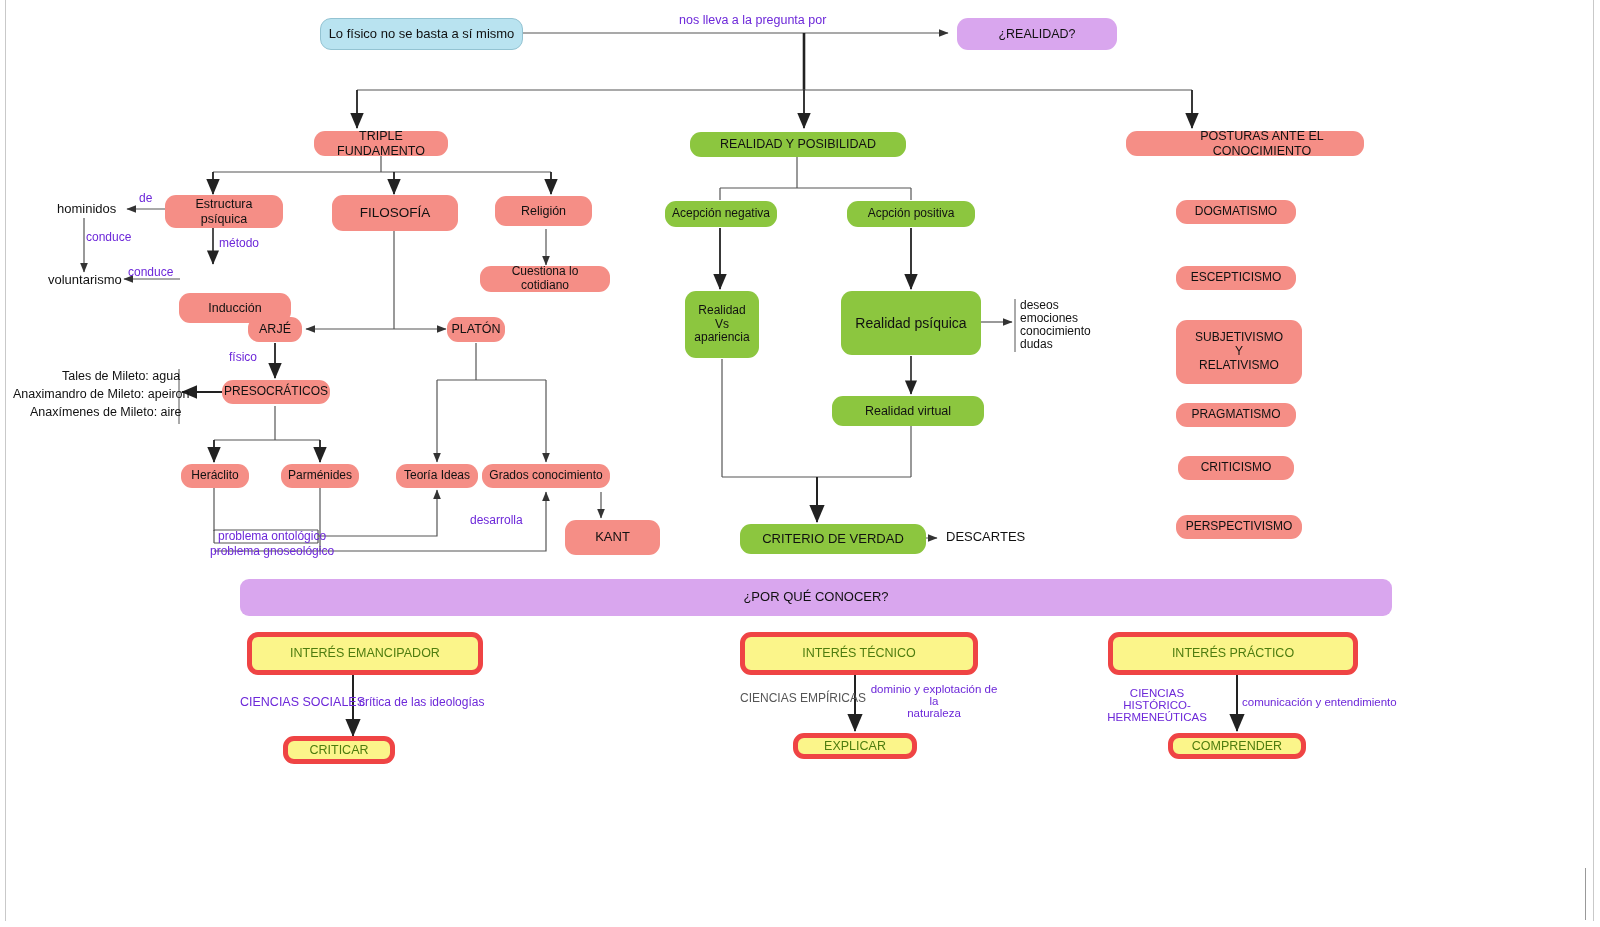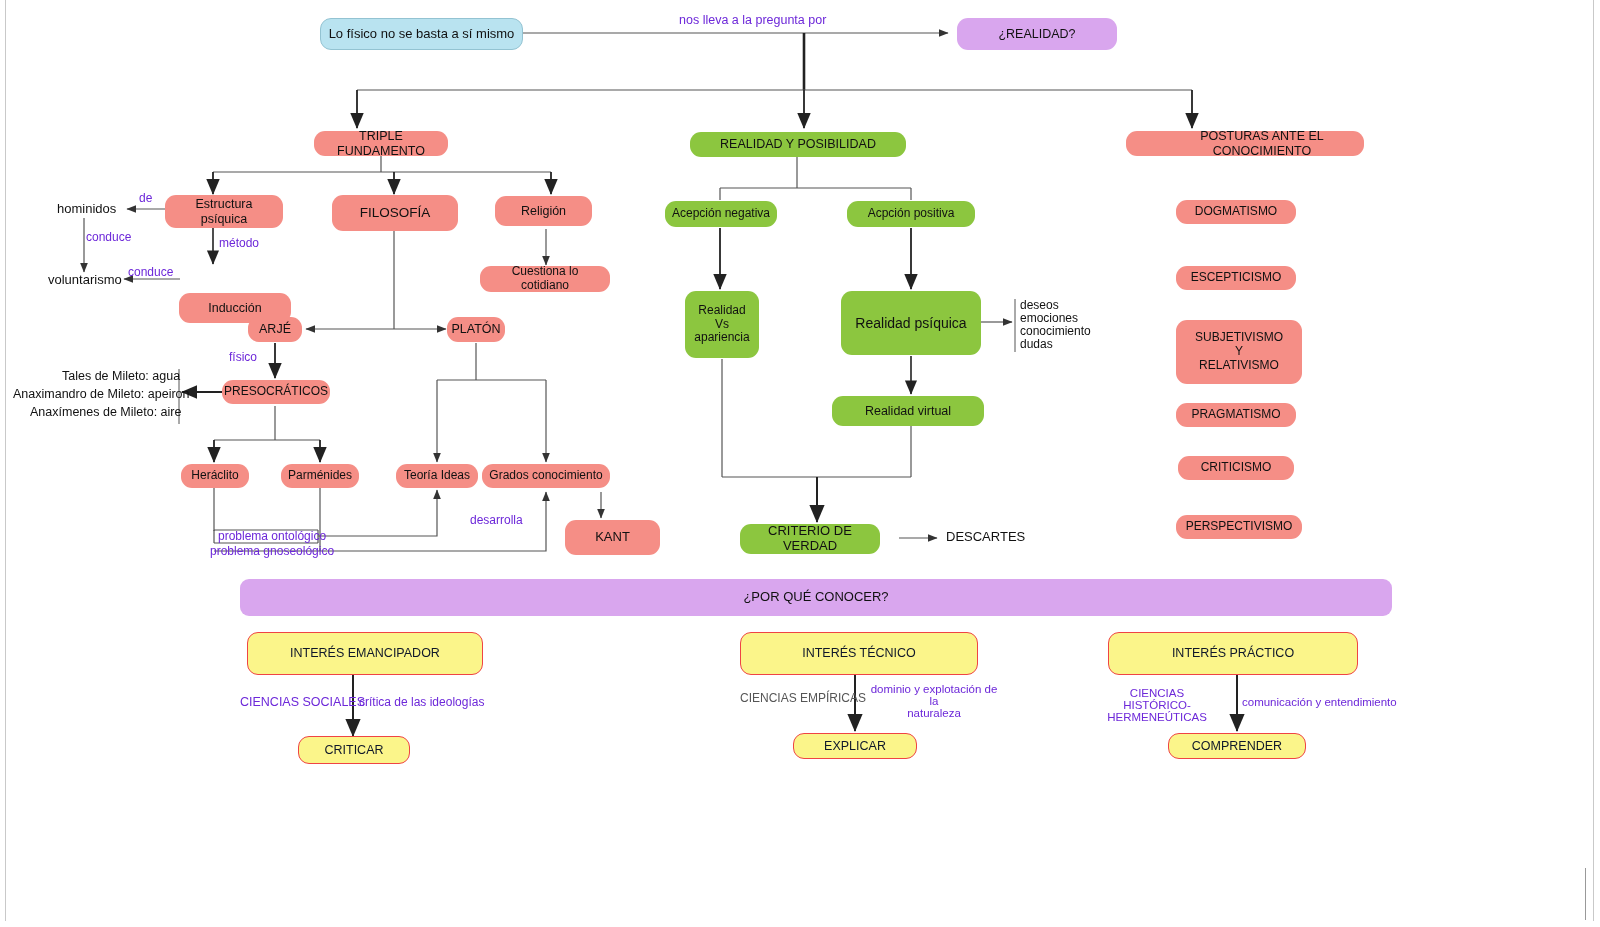--- a/index.html
+++ b/index.html
@@ -14,21 +14,21 @@
   svg.links{position:absolute;left:0;top:0;width:1600px;height:927px;overflow:visible;}
 
   .node{
     position:absolute;box-sizing:border-box;
     display:flex;align-items:center;justify-content:center;text-align:center;
     border-radius:11px;line-height:1.15;
     padding:2px 6px;
   }
   .pink{background:#F58E86;color:#111;}
   .green{background:#8CC63F;color:#111;}
-  .yellow{background:#FBF58A;color:#0f172a;border:1px solid #ef4444;}
+  .yellow{background:#FBF58A;color:#4d7c0f;border:5px solid #ef4444;}
   .blue{background:#B9E3F0;color:#111;border:1px solid #93c3d2;}
   .purple{background:#D9A6EE;color:#111;}
   .banner{background:#D9A6EE;color:#111;border-radius:9px;}
 
   .plain{position:absolute;color:#111;background:transparent;white-space:pre;}
   .lbl{position:absolute;color:#6d28d9;background:transparent;white-space:pre;}
   .lbl.grey{color:#555;}
 </style>
 </head>
 <body>
@@ -205,21 +205,21 @@
 
   <div class="node green" style="left:841px;top:291px;width:140px;height:64px;font-size:14px;">Realidad psíquica</div>
 
   <div class="plain" style="left:1020px;top:298px;font-size:12px;">deseos</div>
   <div class="plain" style="left:1020px;top:311px;font-size:12px;">emociones</div>
   <div class="plain" style="left:1020px;top:324px;font-size:12px;">conocimiento</div>
   <div class="plain" style="left:1020px;top:337px;font-size:12px;">dudas</div>
 
   <div class="node green" style="left:832px;top:396px;width:152px;height:30px;font-size:12.5px;">Realidad virtual</div>
 
-  <div class="node green" style="left:740px;top:524px;width:140px;height:30px;font-size:13px;">CRITERIO DE VERDAD</div>
+  <div class="node green" style="left:740px;top:524px;width:186px;height:30px;font-size:13px;">CRITERIO DE VERDAD</div>
 
   <div class="plain" style="left:946px;top:529px;font-size:13px;">DESCARTES</div>
 
   <div class="node pink" style="left:1176px;top:200px;width:120px;height:24px;font-size:12px;">DOGMATISMO</div>
 
   <div class="node pink" style="left:1176px;top:266px;width:120px;height:24px;font-size:12px;">ESCEPTICISMO</div>
 
   <div class="node pink" style="left:1176px;top:320px;width:126px;height:64px;font-size:12px;white-space:pre-line;">SUBJETIVISMO
 Y
 RELATIVISMO</div>
@@ -228,21 +228,21 @@
 
   <div class="node pink" style="left:1178px;top:456px;width:116px;height:24px;font-size:12px;">CRITICISMO</div>
 
   <div class="node pink" style="left:1176px;top:515px;width:126px;height:24px;font-size:12px;">PERSPECTIVISMO</div>
 
   <div class="node banner" style="left:240px;top:579px;width:1152px;height:37px;font-size:13px;">¿POR QUÉ CONOCER?</div>
 
   <div class="node yellow" style="left:247px;top:632px;width:236px;height:43px;font-size:12.5px;">INTERÉS EMANCIPADOR</div>
   <div class="lbl" style="left:240px;top:695px;font-size:12.5px;">CIENCIAS SOCIALES</div>
   <div class="lbl" style="left:359px;top:695px;font-size:12px;">crítica de las ideologías</div>
-  <div class="node yellow" style="left:298px;top:736px;width:112px;height:28px;font-size:12.5px;">CRITICAR</div>
+  <div class="node yellow" style="left:283px;top:736px;width:112px;height:28px;font-size:12.5px;">CRITICAR</div>
 
   <div class="node yellow" style="left:740px;top:632px;width:238px;height:43px;font-size:12.5px;">INTERÉS TÉCNICO</div>
   <div class="lbl grey" style="left:740px;top:691px;font-size:12px;">CIENCIAS EMPÍRICAS</div>
   <div class="lbl" style="left:866px;top:683px;font-size:11.5px;text-align:center;width:136px;white-space:pre-line;">dominio y explotación de la
 naturaleza</div>
   <div class="node yellow" style="left:793px;top:733px;width:124px;height:26px;font-size:12.5px;">EXPLICAR</div>
 
   <div class="node yellow" style="left:1108px;top:632px;width:250px;height:43px;font-size:12.5px;">INTERÉS PRÁCTICO</div>
   <div class="lbl" style="left:1075px;top:687px;font-size:11.5px;text-align:center;width:164px;white-space:pre-line;">CIENCIAS
 HISTÓRICO-HERMENEÚTICAS</div>

